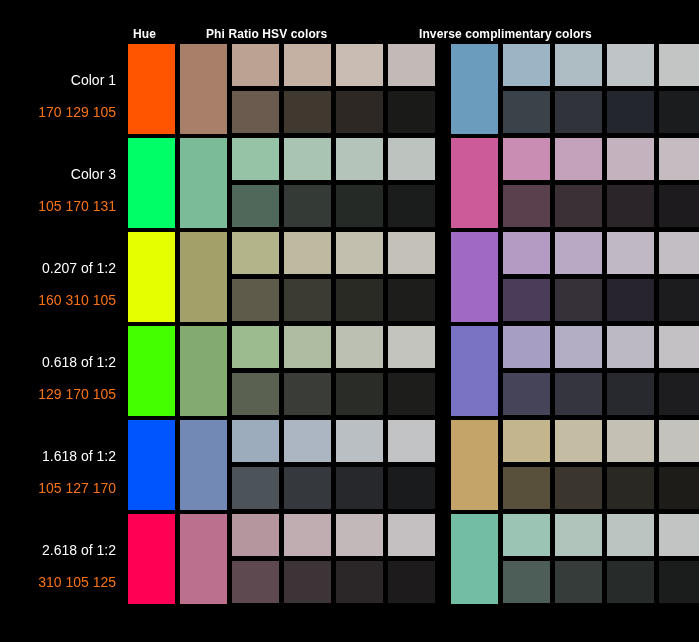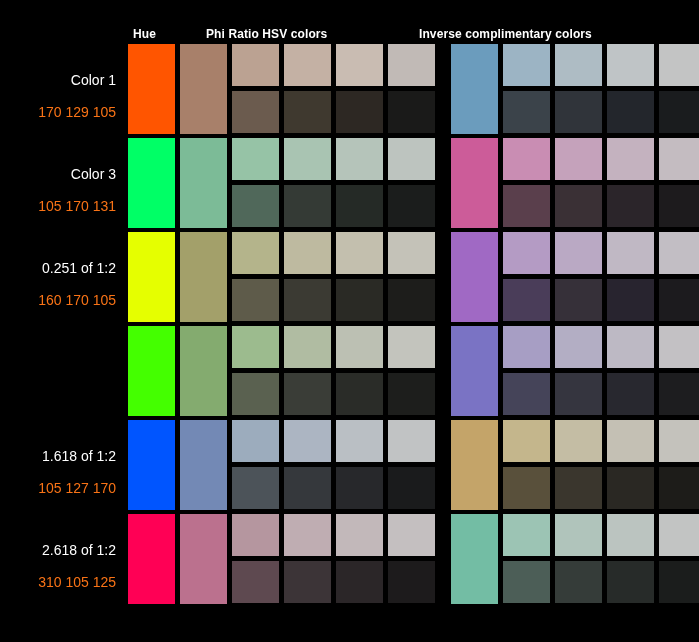--- a/index.html
+++ b/index.html
@@ -217,22 +217,22 @@
             <div class="cell-half" style="background: rgb(43, 37, 42);"></div>
           </div>
           <div class="col">
             <div class="cell-half" style="background: rgb(196, 188, 193);"></div>
             <div class="cell-half" style="background: rgb(29, 27, 29);"></div>
           </div>
         </div>
       </div>
       <div class="row">
         <div class="labels">
-          <div class="label-name">0.251 of 1:2</div>
-          <div class="label-rgb">160 170 105</div>
+          <div class="label-name">0.207 of 1:2</div>
+          <div class="label-rgb">160 310 105</div>
         </div>
         <div class="strip">
           <div class="col tall">
             <div class="cell-full" style="background: rgb(229, 255, 0);"></div>
           </div>
           <div class="col tall">
             <div class="cell-full" style="background: rgb(163, 160, 106);"></div>
           </div>
           <div class="col">
             <div class="cell-half" style="background: rgb(180, 180, 139);"></div>
@@ -266,20 +266,24 @@
             <div class="cell-half" style="background: rgb(192, 184, 196);"></div>
             <div class="cell-half" style="background: rgb(40, 36, 47);"></div>
           </div>
           <div class="col">
             <div class="cell-half" style="background: rgb(194, 190, 196);"></div>
             <div class="cell-half" style="background: rgb(28, 27, 30);"></div>
           </div>
         </div>
       </div>
       <div class="row">
+        <div class="labels">
+          <div class="label-name">0.618 of 1:2</div>
+          <div class="label-rgb">129 170 105</div>
+        </div>
         <div class="strip">
           <div class="col tall">
             <div class="cell-full" style="background: rgb(68, 255, 0);"></div>
           </div>
           <div class="col tall">
             <div class="cell-full" style="background: rgb(132, 171, 111);"></div>
           </div>
           <div class="col">
             <div class="cell-half" style="background: rgb(156, 187, 142);"></div>
             <div class="cell-half" style="background: rgb(90, 97, 80);"></div>

